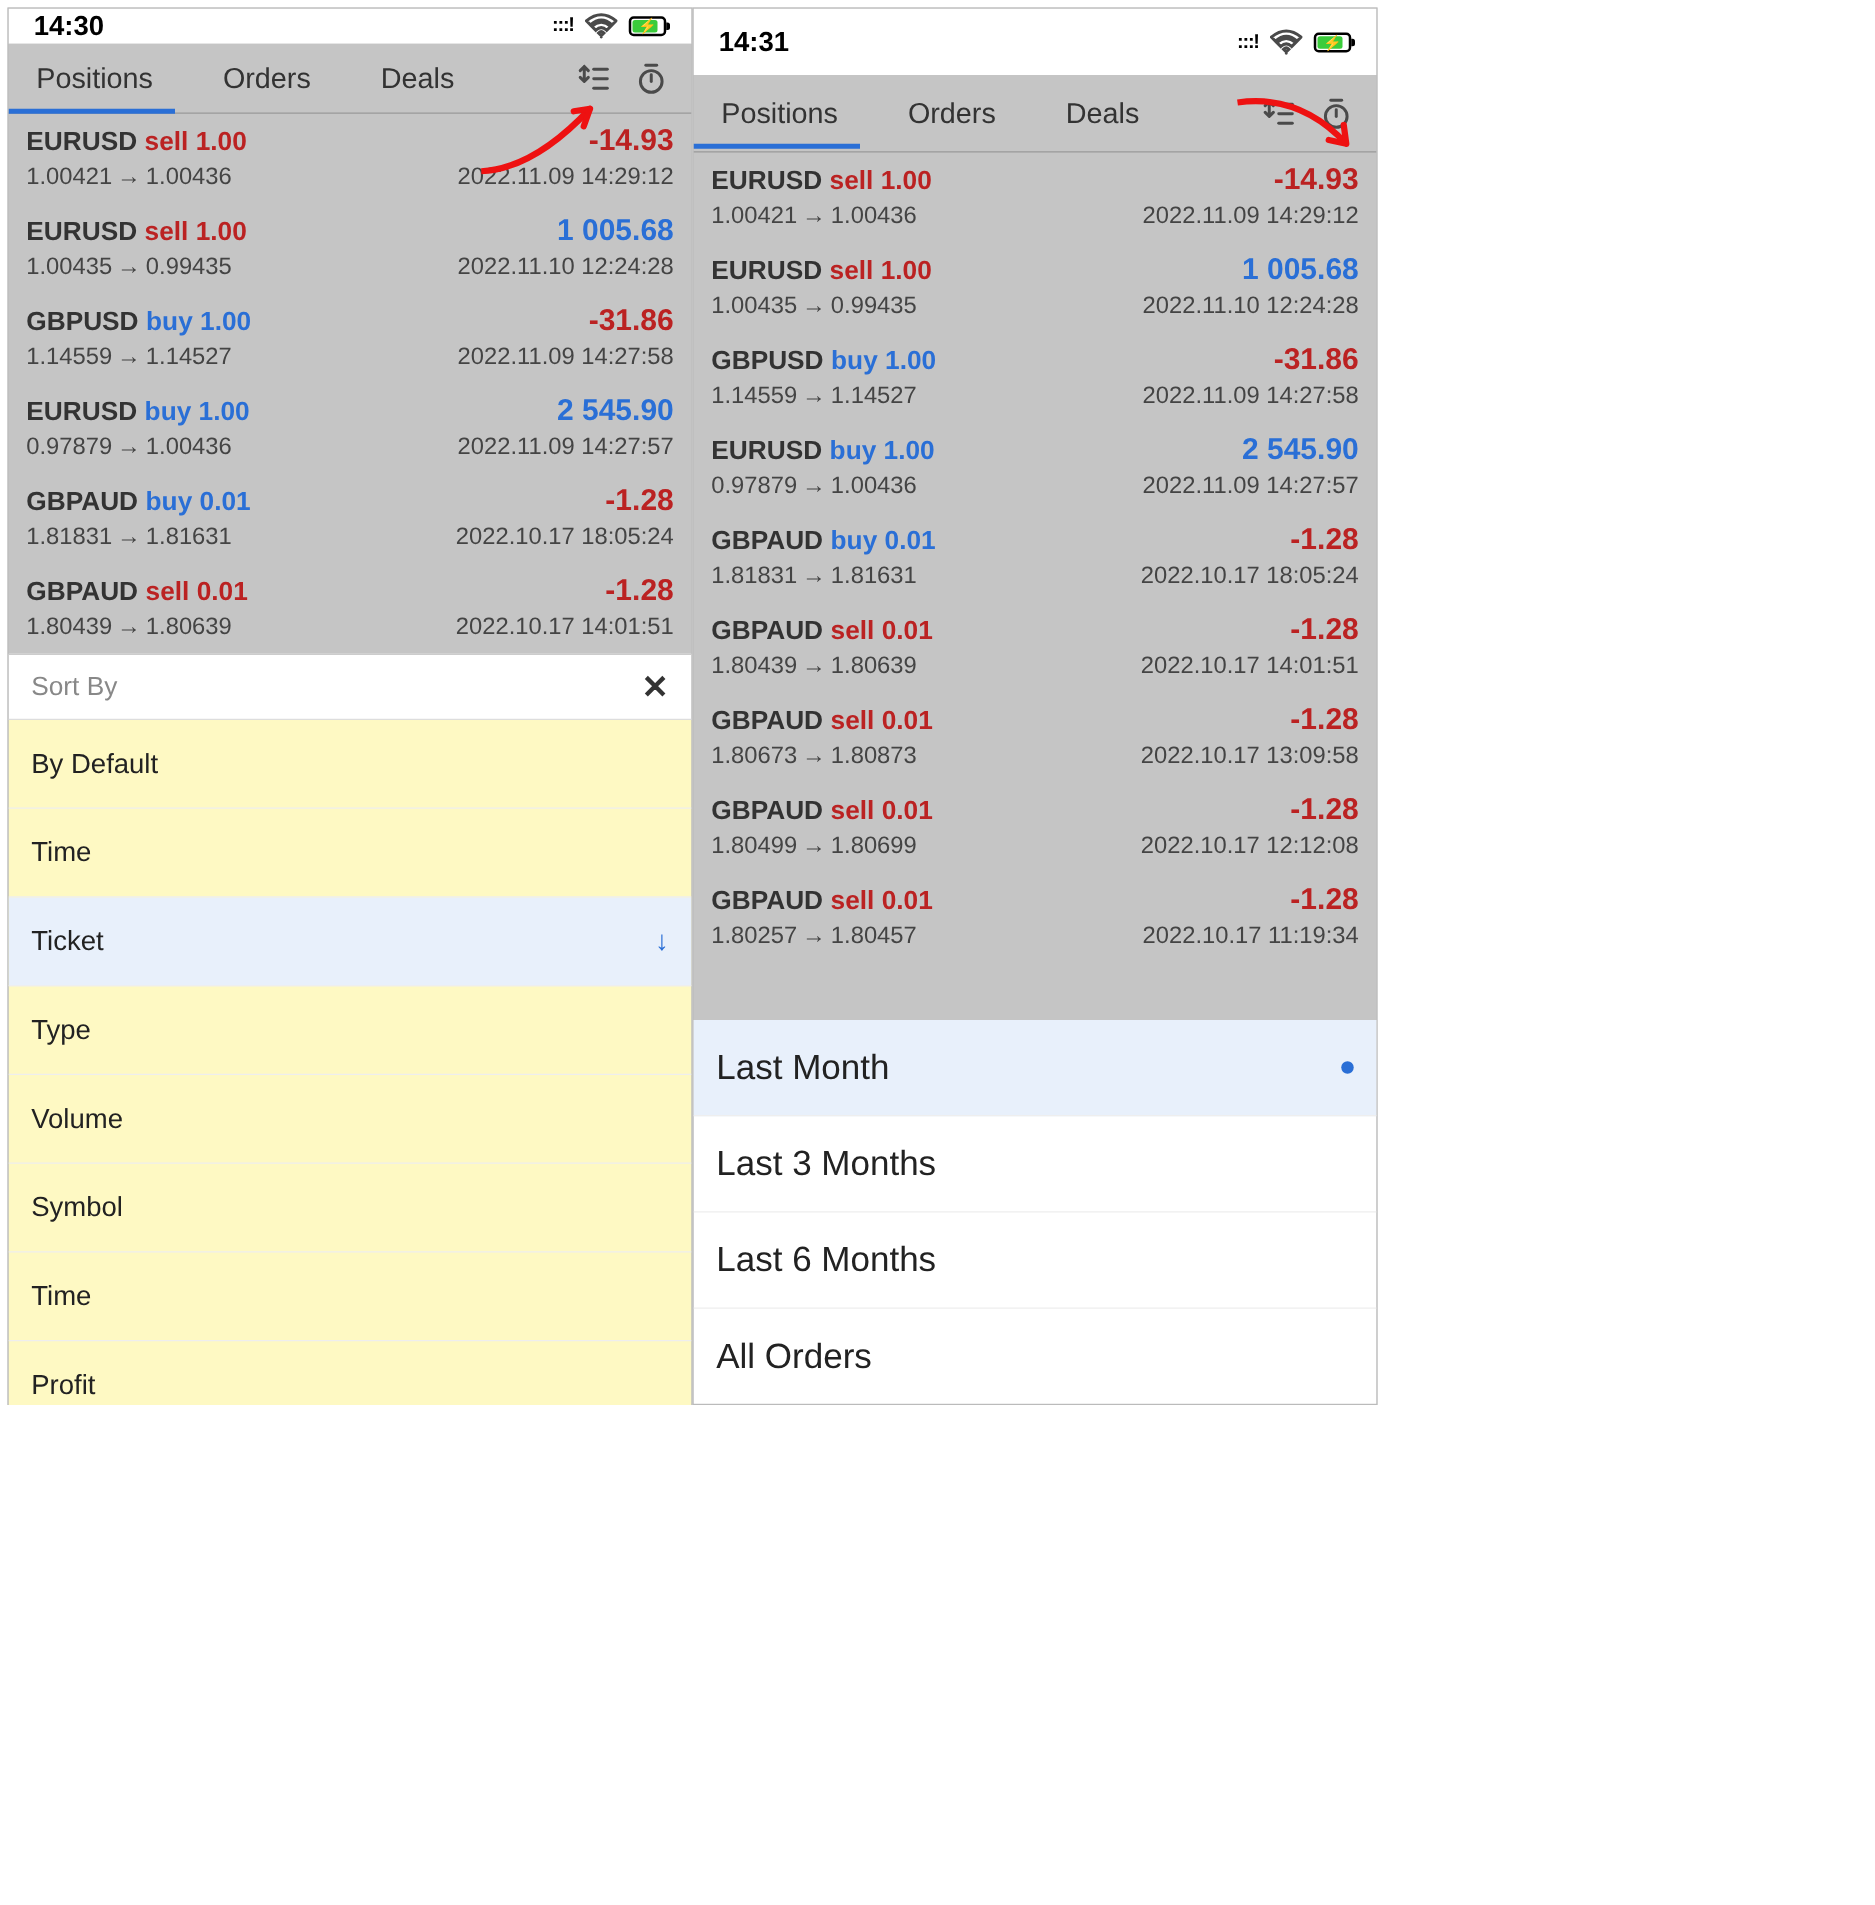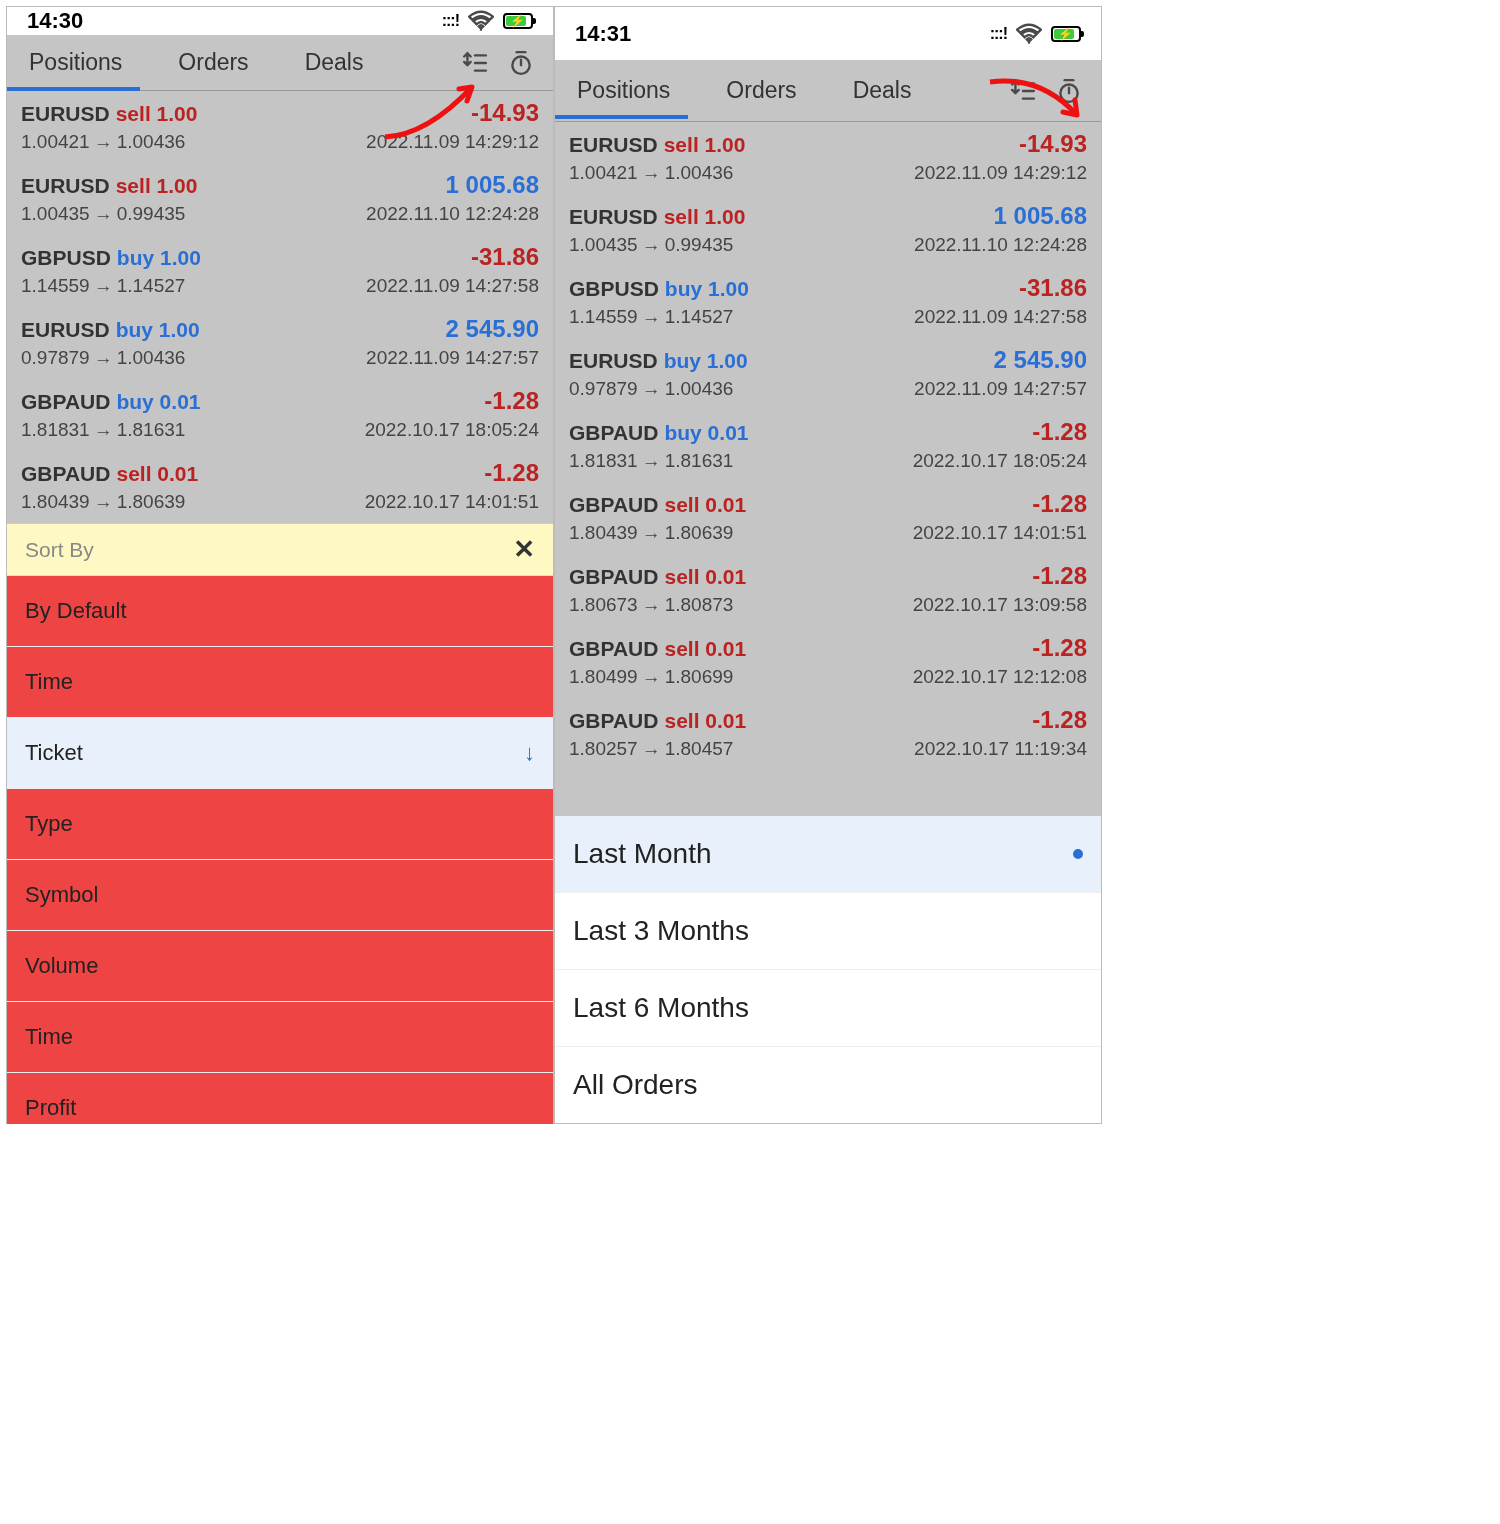--- a/index.html
+++ b/index.html
@@ -32,24 +32,24 @@
   .pos-sym { font-weight:700; color:#333; }
   .pos-side { font-weight:600; margin-left:6px; }
   .side-sell { color:#b22; }
   .side-buy { color:#2a6fd6; }
   .pos-val { font-weight:700; font-size:24px; }
   .val-neg { color:#b22; }
   .val-pos { color:#2a6fd6; }
   .pos-bot { display:flex; justify-content: space-between; font-size:19px; color:#444; margin-top:4px; }
   .arr { margin: 0 4px; }
 
-  .sortby-header { background:#fef9c3; display:flex; align-items:center; justify-content: space-between; padding: 10px 18px; border-top:1px solid #ccc; border-bottom:1px solid #ddd; }
+  .sortby-header { background:#ffffff; display:flex; align-items:center; justify-content: space-between; padding: 10px 18px; border-top:1px solid #ccc; border-bottom:1px solid #ddd; }
   .sortby-label { color:#888; font-size:21px; }
   .close-x { font-size:26px; font-weight:600; color:#333; cursor:pointer; }
-  .sortby-list { background:#ef4444; flex:1; }
+  .sortby-list { background:#fef9c3; flex:1; }
   .sort-item { padding: 22px 18px; font-size:22px; color:#222; border-bottom:1px solid #eee; display:flex; justify-content:space-between; align-items:center; cursor:pointer; }
   .sort-item:last-child { border-bottom:none; }
   .sort-item.selected { background:#e8f0fb; }
   .sort-arrow { color:#2a6fd6; font-size:22px; font-weight:700; }
 
   .period-list { background:#fff; }
   .period-item { padding: 22px 18px; font-size:28px; color:#222; border-bottom:1px solid #eee; display:flex; justify-content:space-between; align-items:center; cursor:pointer; }
   .period-item:last-child { border-bottom:none; }
   .period-item.selected { background:#e8f0fb; }
   .dot { width:10px; height:10px; border-radius:50%; background:#2a6fd6; }
@@ -182,24 +182,24 @@
         <span>Time</span>
       </div>
       <div class="sort-item selected">
         <span>Ticket</span>
         <span class="sort-arrow">↓</span>
       </div>
       <div class="sort-item">
         <span>Type</span>
       </div>
       <div class="sort-item">
+        <span>Volume</span>
+      </div>
+      <div class="sort-item">
         <span>Symbol</span>
-      </div>
-      <div class="sort-item">
-        <span>Volume</span>
       </div>
       <div class="sort-item">
         <span>Time</span>
       </div>
       <div class="sort-item">
         <span>Profit</span>
       </div>
     </div>
 </div>
 

